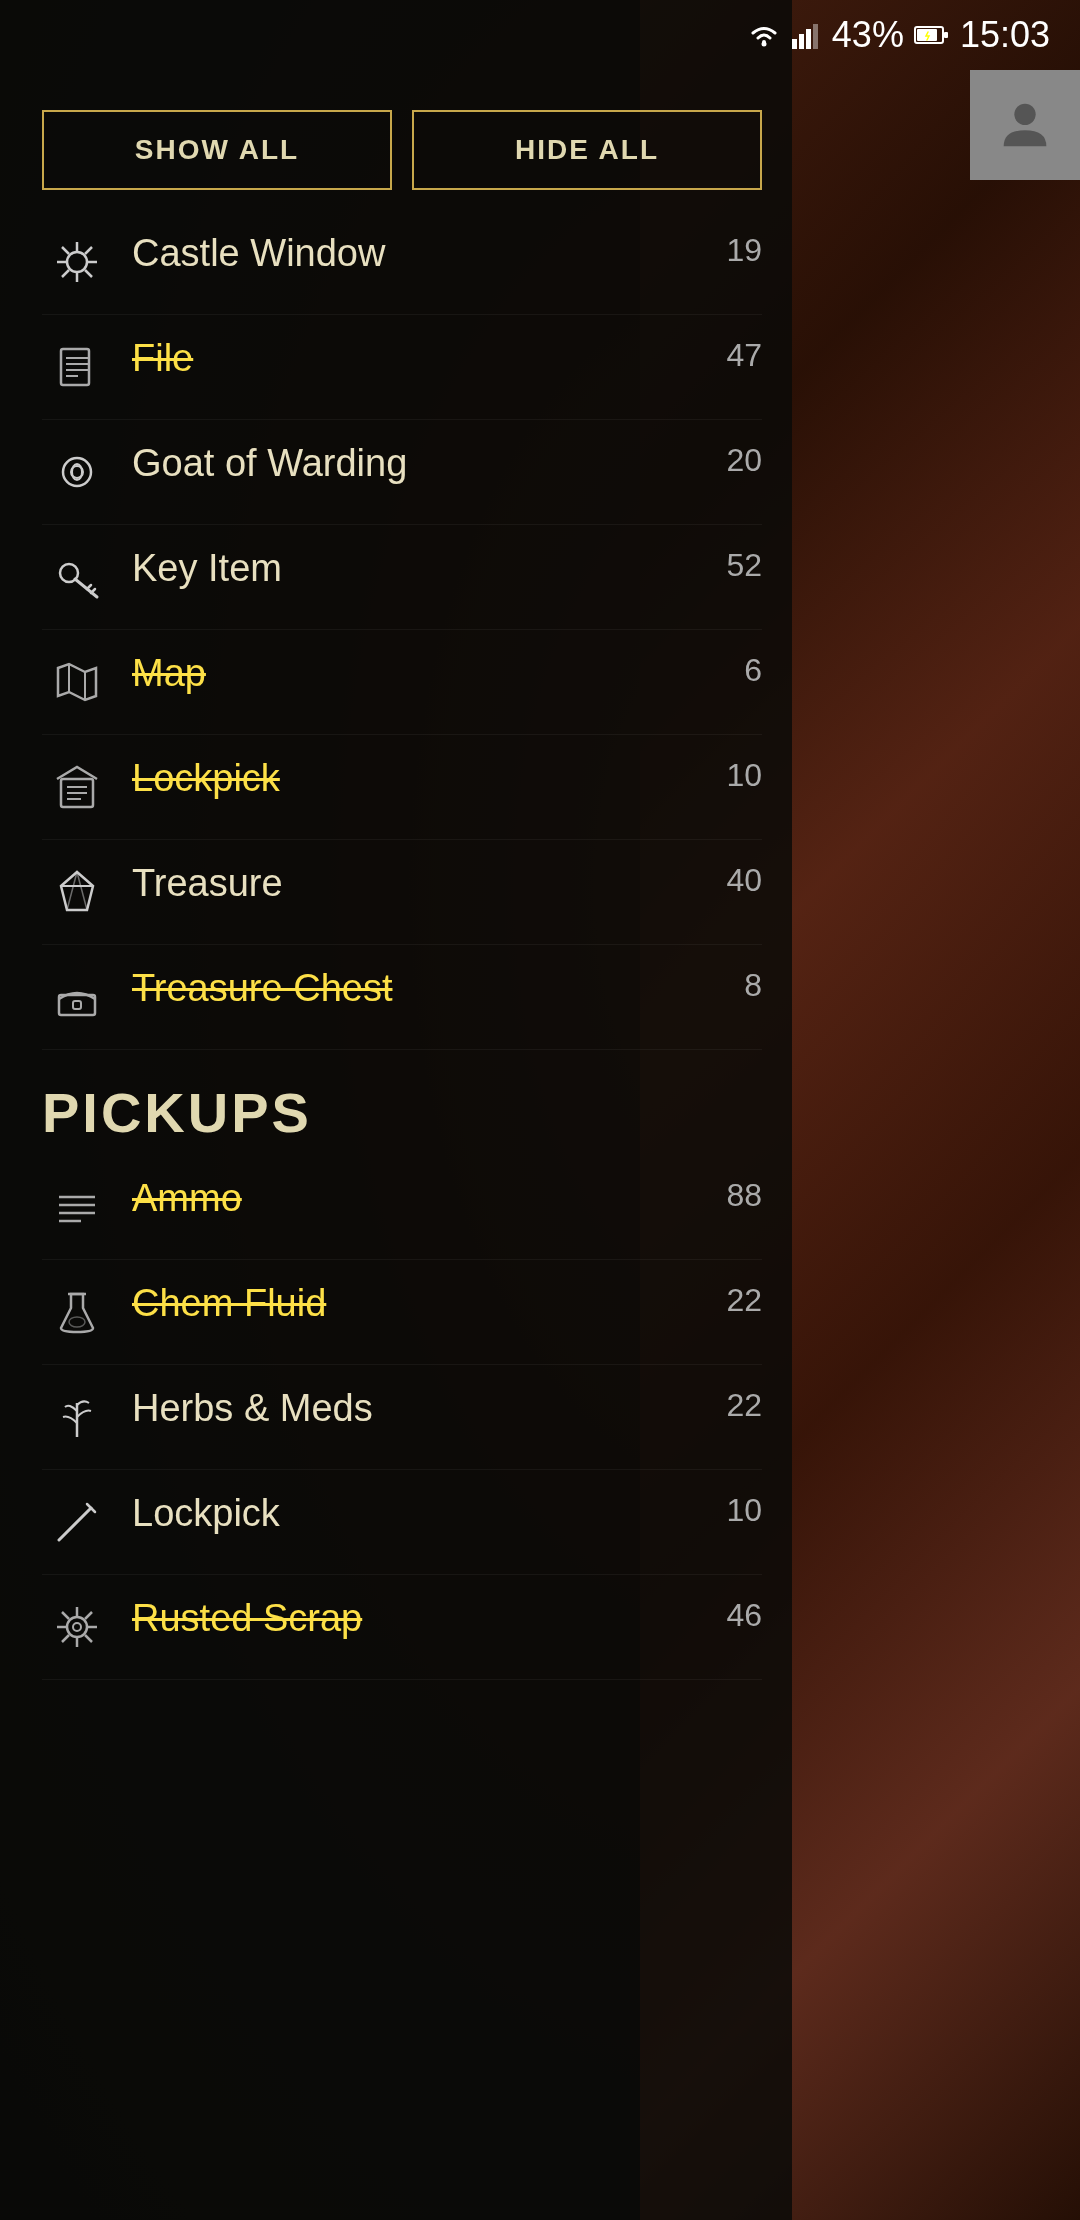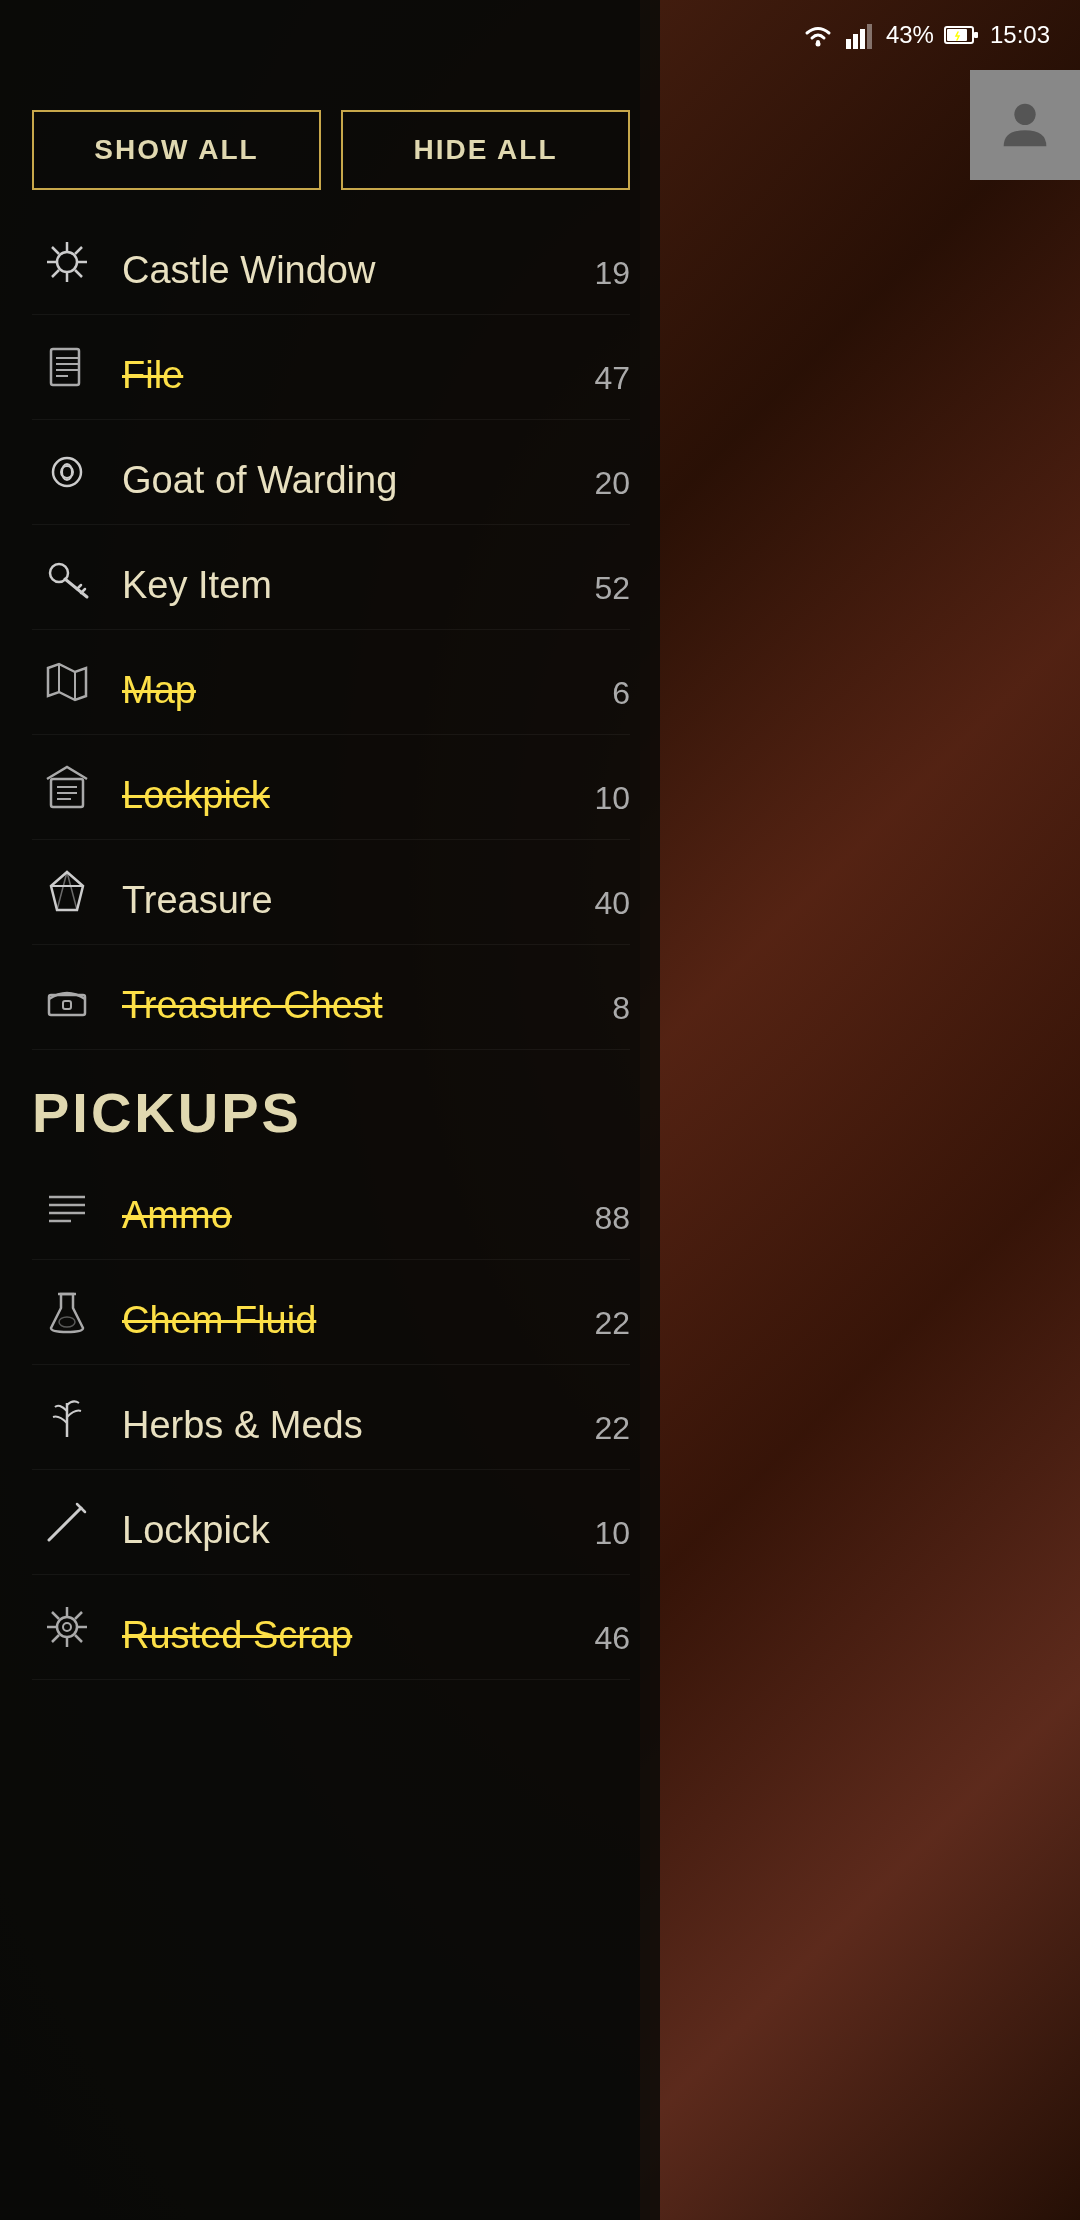--- a/index.html
+++ b/index.html
@@ -41,41 +41,41 @@
       top: 0;
       left: 0;
       width: 100%;
       height: 70px;
       display: flex;
       align-items: center;
       justify-content: flex-end;
       padding: 0 30px;
       z-index: 10;
       color: #fff;
-      font-size: 24px;
+      font-size: 36px;
       font-weight: 500;
       gap: 16px;
     }
 
     .status-icons {
       display: flex;
       align-items: center;
       gap: 10px;
     }
 
     
     .content-panel {
       position: absolute;
       top: 0;
       left: 0;
-      width: 660px;
+      width: 792px;
       height: 100%;
       background: rgba(10, 10, 8, 0.85);
       z-index: 5;
-      padding: 80px 0 0 2px;
+      padding: 80px 0 0 12px;
       overflow-y: auto;
     }
 
     
     .avatar-btn {
       position: absolute;
       top: 70px;
       right: 0;
       width: 110px;
       height: 110px;
@@ -123,21 +123,21 @@
       font-size: 56px;
       font-weight: 700;
       color: #e0d8b0;
       letter-spacing: 3px;
       padding: 30px 0 10px 0;
       text-transform: uppercase;
     }
 
     .list-item {
       display: flex;
-      align-items: flex-end;
+      align-items: flex-start;
       padding: 22px 0;
       border-bottom: 1px solid rgba(255,255,255,0.05);
       cursor: pointer;
     }
 
     .item-icon {
       width: 70px;
       min-width: 70px;
       height: 60px;
       display: flex;

